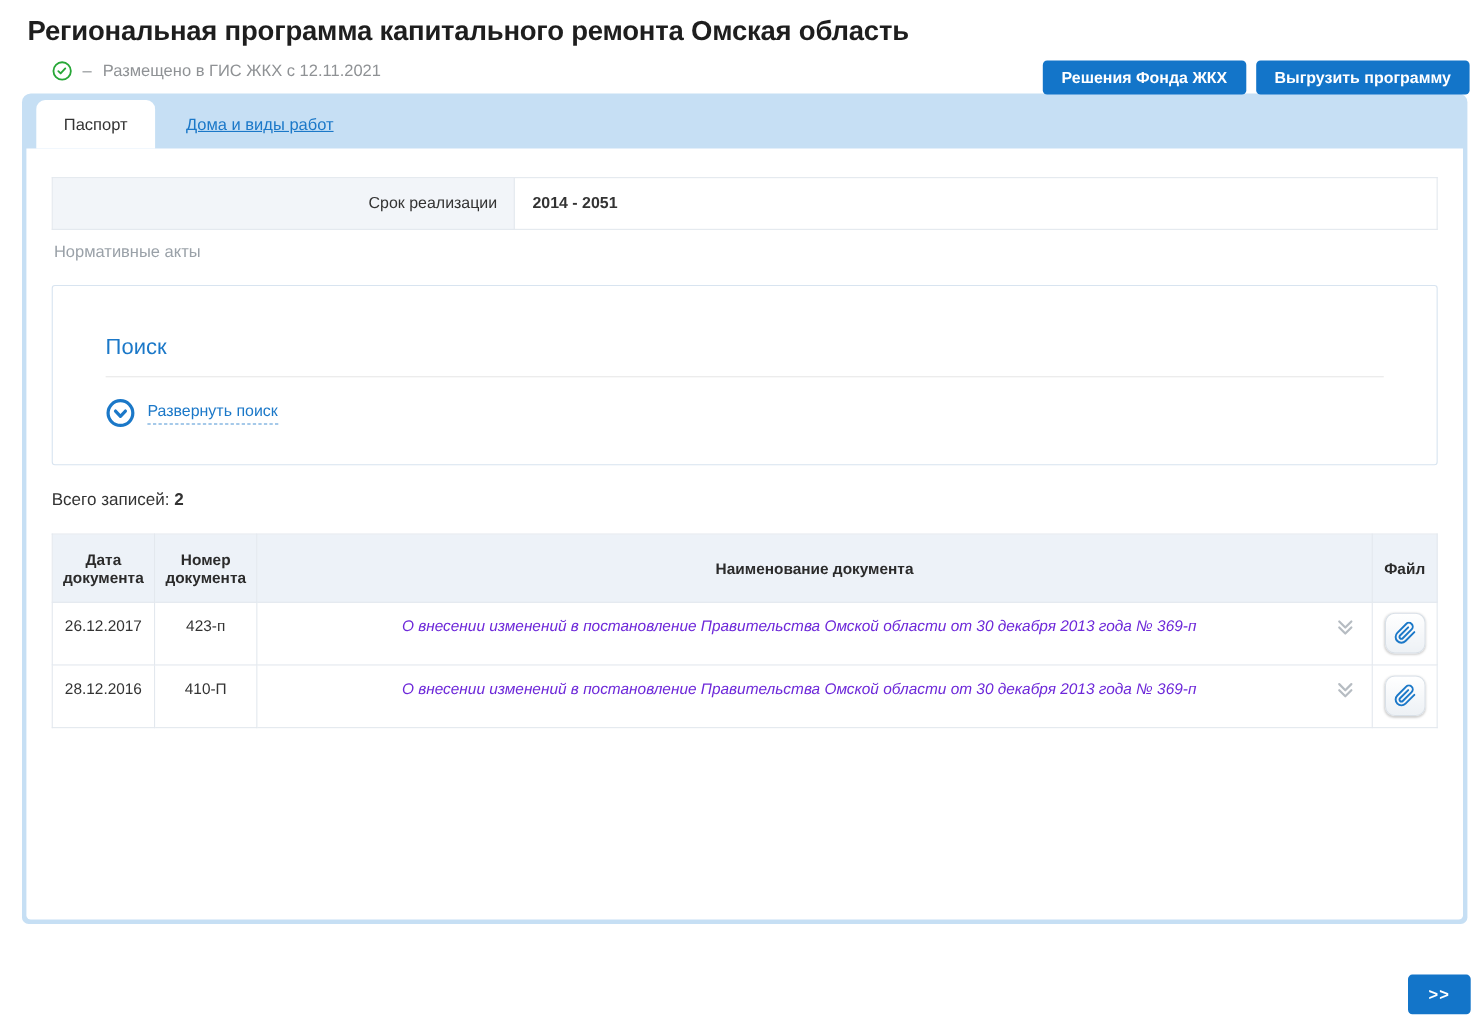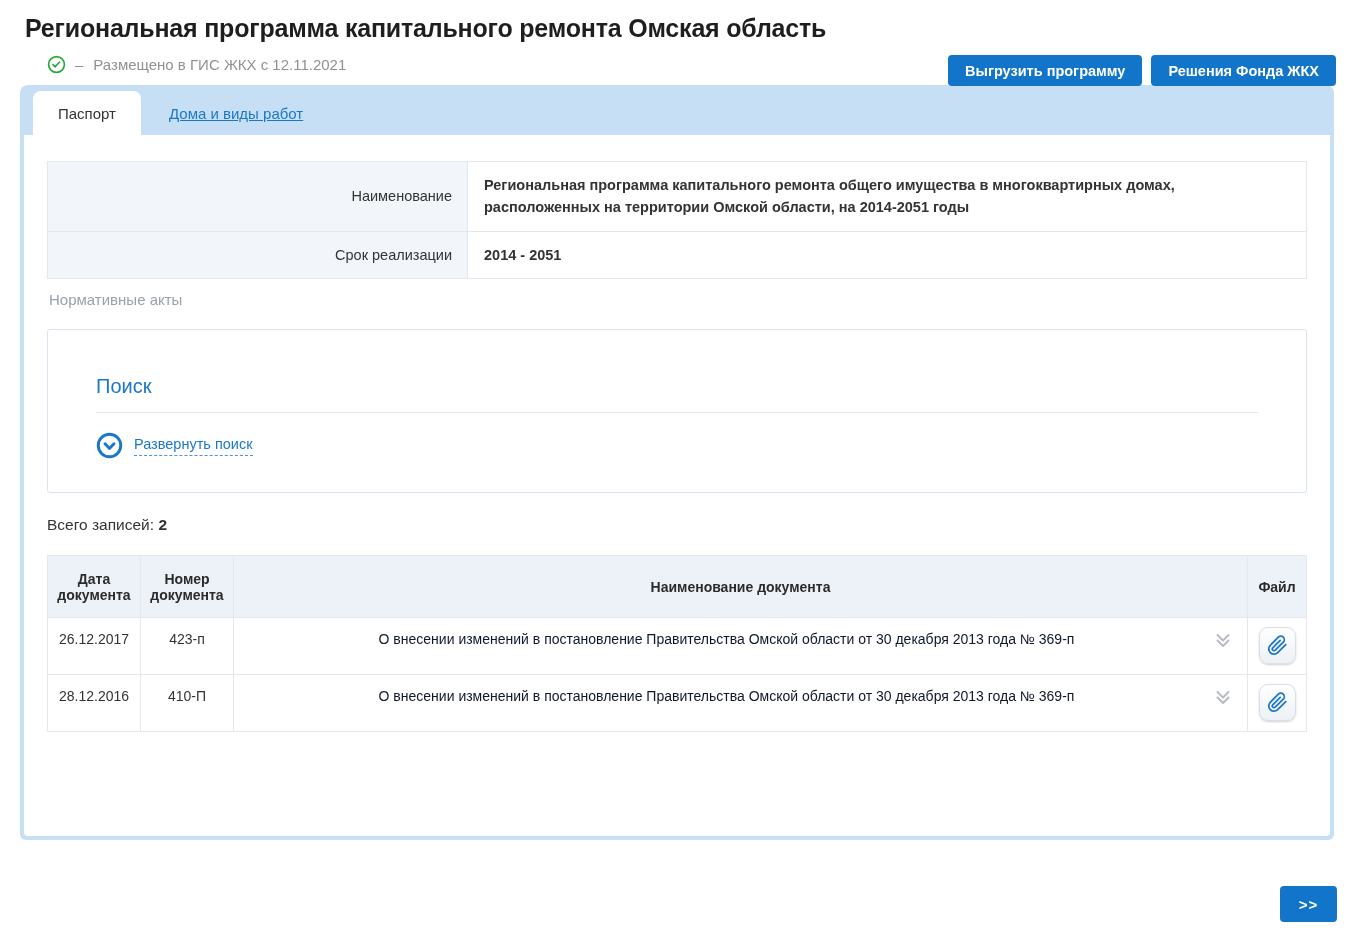--- a/index.html
+++ b/index.html
@@ -68,21 +68,21 @@
   .results-table th {
     background:#edf2f8; border:1px solid #e3e8ee; font-size:14px; font-weight:700;
     text-align:center; padding:10px 6px; height:62px; color:#2b2b2b;
   }
   .results-table td { border:1px solid #e3e8ee; font-size:14px; vertical-align:top; }
   .col-date  { width:93px;margin-top:44px; }
   .col-num   { width:93px; }
   .col-file  { width:59px; }
   .cell-center { text-align:center; padding-top:13px; height:57px; }
   .cell-name { position:relative; text-align:center; padding:13px 44px 13px 16px; }
-  .doc-link { color:#0f172a; text-decoration:none; cursor:pointer; }
+  .doc-link { color:#6d28d9; text-decoration:none; cursor:pointer;font-style:italic; }
   .dbl-chevron-icon { position:absolute; right:13px; top:11px; width:22px; height:22px; cursor:pointer; }
   .cell-file { text-align:center; padding-top:9px; }
   .file-btn {
     display:inline-flex; align-items:center; justify-content:center;
     width:37px; height:37px; border-radius:9px; cursor:pointer;
     border:1px solid #d9e0e7; background:linear-gradient(180deg,#ffffff 0%,#edf1f5 100%);
     box-shadow:0 1px 2px rgba(0,0,0,.18);
   }
 
   
@@ -106,41 +106,37 @@
         <svg class="check-icon" viewBox="0 0 24 24" fill="none">
           <circle cx="12" cy="12" r="10" stroke="#27a737" stroke-width="2.1"></circle>
           <path d="M7.6 12.2l2.7 2.7 5.3-5.8" stroke="#27a737" stroke-width="2.1" stroke-linecap="round" stroke-linejoin="round"></path>
         </svg>
       </span>
       <span class="dash">–</span>
       <span>Размещено в ГИС ЖКХ с 12.11.2021</span>
     </div>
 
     <div class="header-actions">
+      <button class="btn-primary">Решения Фонда ЖКХ</button>
       <button class="btn-primary">Выгрузить программу</button>
-      <button class="btn-primary">Решения Фонда ЖКХ</button>
     </div>
   </div>
 
   <div class="panel">
     <div class="tab-bar">
       <div class="tab active">Паспорт</div>
       <div class="tab link">
         <a>Дома и виды работ</a>
       </div>
     </div>
 
     <div class="panel-content">
 
       <table class="info-table">
         <tbody>
-          <tr>
-            <td class="lbl">Наименование</td>
-            <td class="val">Региональная программа капитального ремонта общего имущества в многоквартирных домах, расположенных на территории Омской области, на 2014-2051 годы</td>
-          </tr>
           <tr>
             <td class="lbl">Срок реализации</td>
             <td class="val">2014 - 2051</td>
           </tr>
         </tbody>
       </table>
 
       <div class="section-title">Нормативные акты</div>
 
       <div class="search-box">

